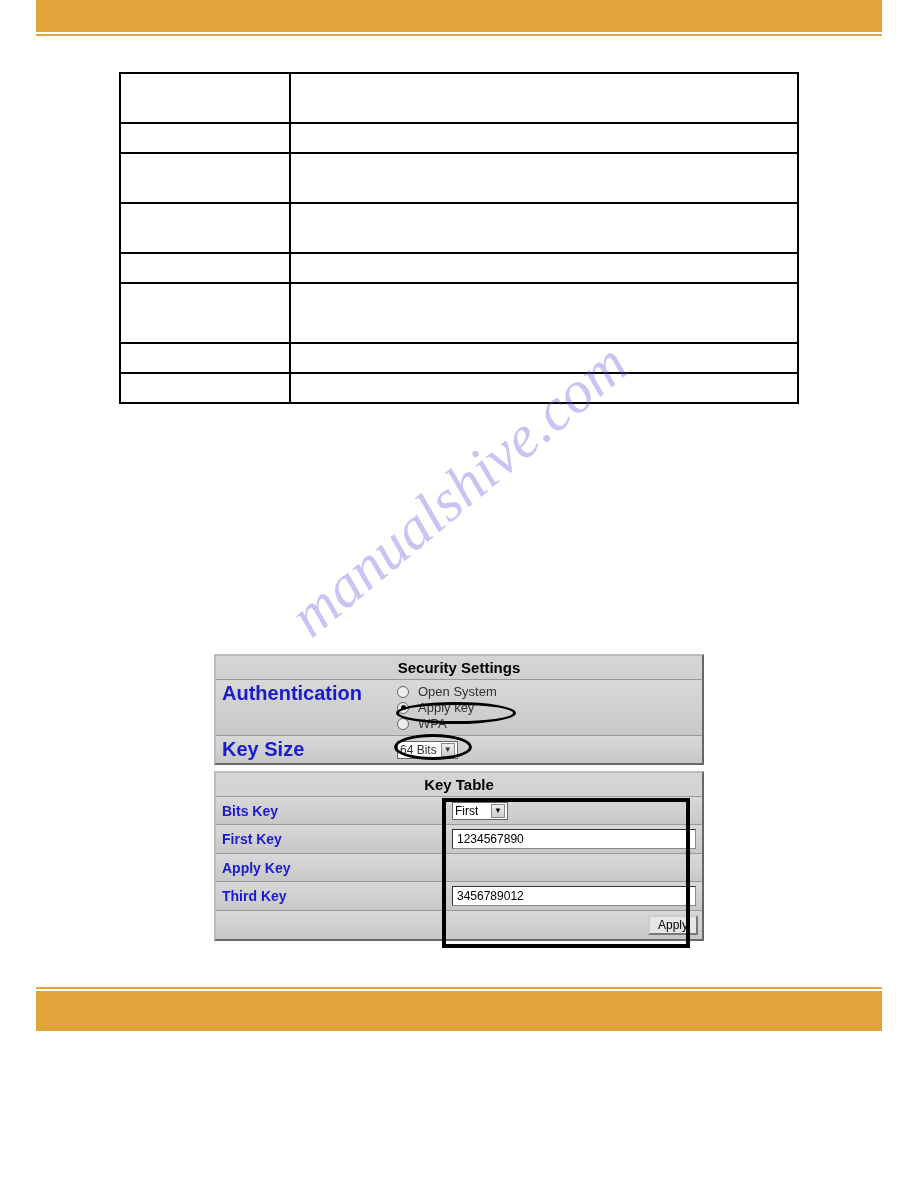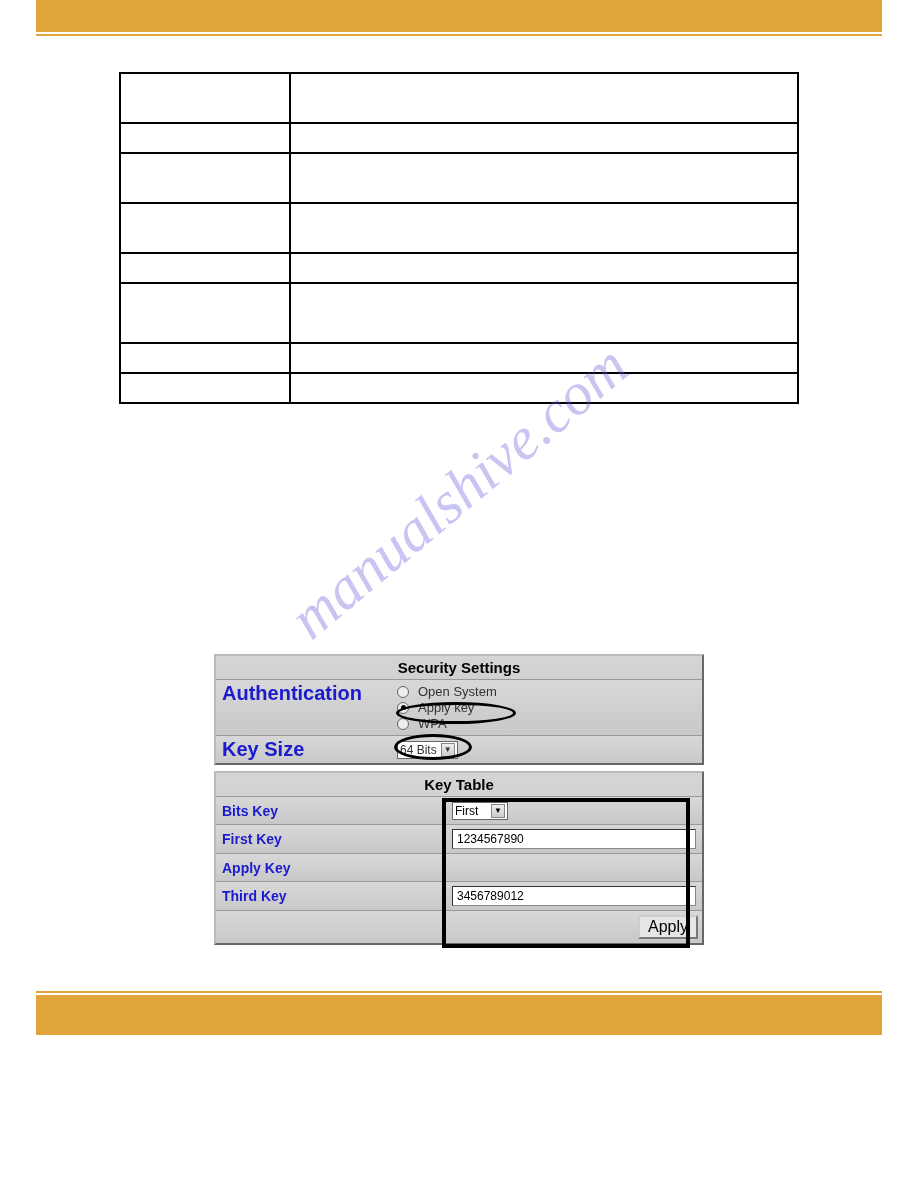--- a/index.html
+++ b/index.html
@@ -182,21 +182,21 @@
     font-size: 12px;
     padding: 1px 4px;
   }
   .apply-row {
     display: flex; justify-content: flex-end;
     padding: 4px;
     background: linear-gradient(#d8d8d8, #c8c8c8);
     border-top: 1px solid #999;
   }
   .btn {
-    font-size: 16px;
+    font-size: 12px;
     padding: 1px 8px;
     border: 2px outset #ccc;
     background: #e6e6e6;
     cursor: pointer;
   }
   .key-box-outline {
     position: absolute;
     border: 4px solid #000;
     left: 226px;
     top: 25px;

